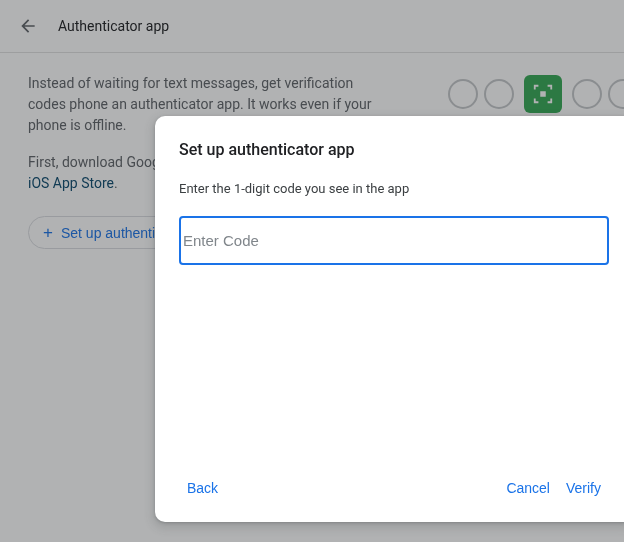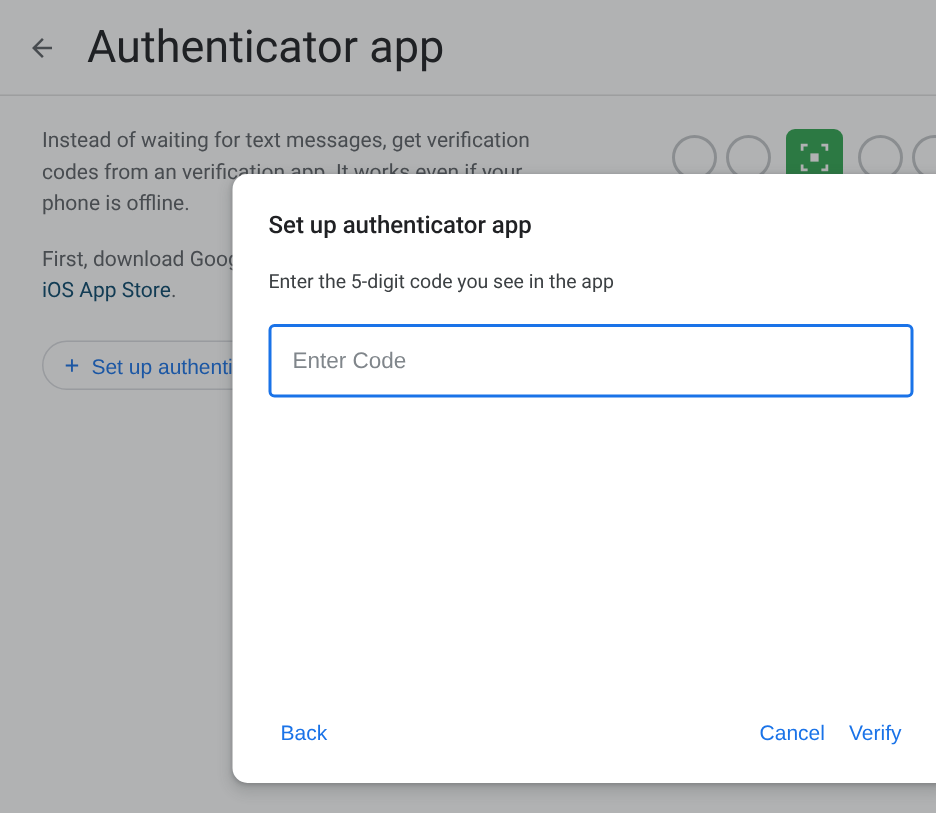--- a/index.html
+++ b/index.html
@@ -24,21 +24,21 @@
     .back-arrow {
       width: 24px;
       height: 24px;
       cursor: pointer;
       margin-right: 18px;
       display: flex;
       align-items: center;
       justify-content: center;
     }
     .page-title {
-      font-size: 30px;
+      font-size: 14px;
       color: #202124;
       font-weight: 400;
     }
     .content {
       padding: 20px 28px;
       position: relative;
     }
     .description {
       font-size: 14px;
       color: #5f6368;
@@ -126,21 +126,21 @@
       color: #202124;
       margin-bottom: 22px;
     }
     .dialog-subtitle {
       font-size: 13px;
       color: #3c4043;
       margin-bottom: 20px;
     }
     .code-input {
       width: 100%;
-      padding: 14px 14px;
+      padding: 14px 2px;
       font-size: 15px;
       border: 2px solid #1a73e8;
       border-radius: 4px;
       outline: none;
       color: #202124;
     }
     .code-input::placeholder {
       color: #80868b;
     }
     .dialog-footer {
@@ -167,21 +167,21 @@
 <div class="header">
   <div class="back-arrow">
     <svg width="20" height="20" viewBox="0 0 24 24" fill="#5f6368">
         <path d="M20 11H7.83l5.59-5.59L12 4l-8 8 8 8 1.41-1.41L7.83 13H20v-2z"></path>
       </svg>
   </div>
   <h1 class="page-title">Authenticator app</h1>
 </div>
 
 <div class="content">
-  <p class="description">Instead of waiting for text messages, get verification codes from an verification app. It works even if your phone is offline.</p>
+  <p class="description">Instead of waiting for text messages, get verification codes phone an authenticator app. It works even if your phone is offline.</p>
   <p class="instruction">
     <span>First, download Google Authenticator from the </span><a class="link">Play Store</a><span> or the </span><a class="link">iOS App Store</a>.
   </p>
   <button class="setup-btn">
     <span class="plus">+</span>
     <span>Set up authenticator</span>
   </button>
 
   <div class="sidebar-icons">
     <div class="circle-icon"></div>
@@ -195,21 +195,21 @@
     <div class="circle-icon"></div>
     <div class="circle-icon" style="margin-right:-14px"></div>
   </div>
 </div>
 
 <div class="scrim"></div>
 
 <div class="dialog">
   <div class="dialog-body">
     <div class="dialog-title">Set up authenticator app</div>
-    <div class="dialog-subtitle">Enter the 5-digit code you see in the app</div>
+    <div class="dialog-subtitle">Enter the 1-digit code you see in the app</div>
     <input class="code-input" type="text" placeholder="Enter Code" style="">
   </div>
   <div class="dialog-footer">
     <button class="dlg-btn">Back</button>
     <div class="spacer"></div>
     <button class="dlg-btn">Cancel</button>
     <button class="dlg-btn">Verify</button>
   </div>
 </div>
 

